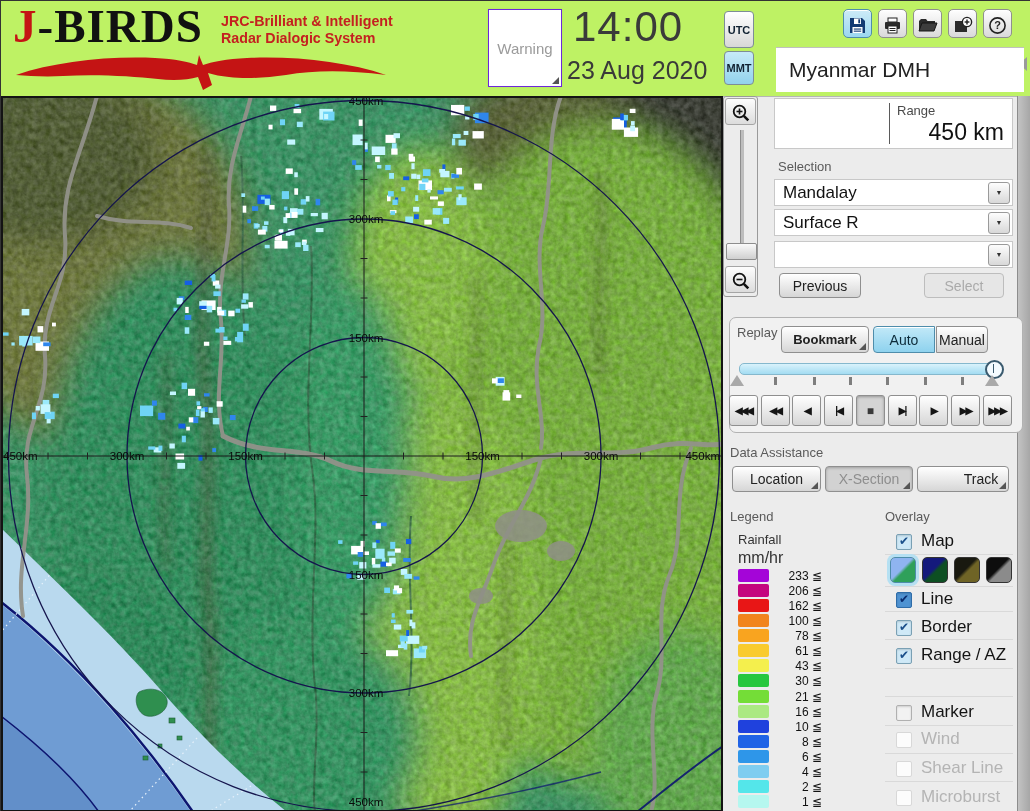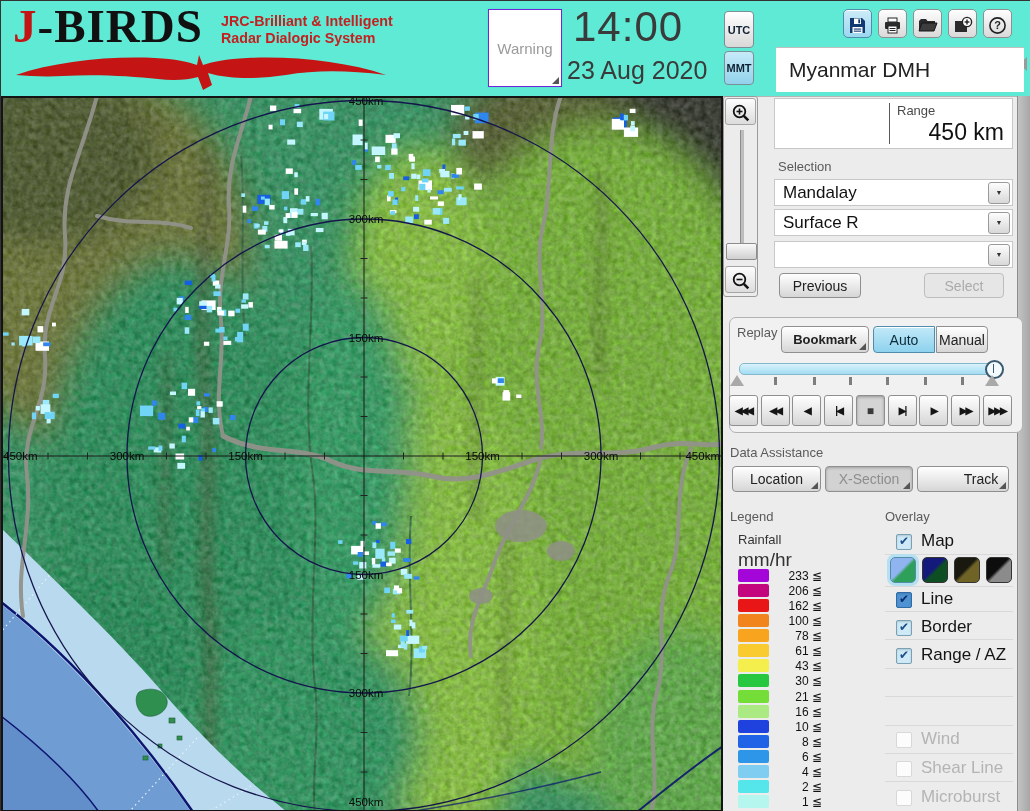--- a/index.html
+++ b/index.html
@@ -1,19 +1,19 @@
 <!DOCTYPE html>
 <html><head>
 <meta charset="utf-8">
 <style>
   html,body{margin:0;padding:0;background:#888;}
   #app{position:relative;width:1030px;height:811px;background:#ececec;overflow:hidden;
        font-family:"Liberation Sans",sans-serif;border-top:1px solid #333;border-left:1px solid #333;}
   
-  .header{position:absolute;left:0;top:0;width:1030px;height:95px;background:#5eead4;border-bottom:1px solid #b5b5b5;}
+  .header{position:absolute;left:0;top:0;width:1030px;height:95px;background:#bef264;border-bottom:1px solid #b5b5b5;}
   .logo{position:absolute;left:8px;top:2px;width:392px;height:90px;}
   .logo-title{position:absolute;left:4px;top:0;font-family:"Liberation Serif",serif;font-weight:bold;font-size:47px;letter-spacing:1px;color:#111;line-height:1;}
   .logo-title .j{color:#c41414;}
   .tagline{position:absolute;left:212px;top:9px;color:#c42020;font-weight:bold;font-size:15px;line-height:1.15;transform:scaleX(.95);transform-origin:left;white-space:nowrap;}
   .eagle{position:absolute;left:4px;top:46px;}
   .warning-box{position:absolute;left:487px;top:8px;width:72px;height:76px;background:#fff;border:1px solid #6d28d9;box-shadow:0 0 2px rgba(0,0,0,.08);}
   .warning-box span{position:absolute;left:0;right:0;top:30px;text-align:center;color:#9b9b9b;font-size:15px;}
   .corner-tri::after{content:"";position:absolute;right:2px;bottom:2px;width:0;height:0;
        border-left:7px solid transparent;border-bottom:7px solid #555;}
   .clock-time{position:absolute;left:572px;top:2px;width:150px;font-size:42px;color:#3a3a3a;letter-spacing:1px;}
@@ -63,21 +63,21 @@
   .tri-up{position:absolute;width:0;height:0;border-left:7px solid transparent;border-right:7px solid transparent;border-bottom:11px solid #a9a9a9;}
   .sl-tick{position:absolute;top:376px;width:3px;height:8px;background:#7e7e7e;}
   .transport{position:absolute;left:728px;top:394px;height:32px;}
   .tp-btn{position:absolute;top:0;width:29px;height:31px;background:linear-gradient(#ffffff,#d6d6d6);
       border:1px solid #8f8f8f;border-radius:3px;font-size:10px;font-weight:bold;letter-spacing:-2px;
       color:#151515;text-align:center;line-height:30px;padding:0;cursor:pointer;white-space:nowrap;overflow:hidden;}
   .tp-btn.active{background:#d4d4d4;box-shadow:inset 0 1px 3px rgba(0,0,0,.3);font-size:12px;letter-spacing:0;color:#3a3a3a;}
   
   .legend-block{position:absolute;left:729px;top:530px;width:150px;height:281px;}
   .legend-title{position:absolute;left:8px;top:1px;font-size:13px;color:#333;}
-  .legend-units{position:absolute;left:8px;top:18px;font-size:19px;color:#333;}
+  .legend-units{position:absolute;left:8px;top:18px;font-size:16px;color:#333;}
   .lg-swatch{position:absolute;left:8px;width:31px;height:13px;border-radius:2px;}
   .lg-label{position:absolute;left:44px;width:48px;font-size:12px;color:#111;text-align:right;}
   
   .overlay-block{position:absolute;left:884px;top:527px;width:132px;height:284px;}
   .ov-row{position:absolute;left:0;width:132px;height:26px;}
   .ov-sep{position:absolute;left:0;width:128px;height:1px;background:#d9d9d9;}
   .ov-check{position:absolute;left:11px;top:4px;width:14px;height:14px;border:1px solid #b0b0b0;background:#f2f2f2;border-radius:2px;font-size:12px;line-height:13px;text-align:center;color:#1b4f8a;cursor:pointer;box-shadow:inset 0 1px 2px rgba(0,0,0,.15);}
   .ov-check.checked{background:#cfe9f7;border-color:#7aa0b4;}
   .ov-check.dark{background:#4f93d2;border-color:#2e6ca8;color:#0a2c6e;}
   .ov-check.disabled{background:#fcfcfc;border-color:#d8d8d8;box-shadow:none;}
@@ -714,20 +714,24 @@
         <div class="ov-label">Line</div>
       </div>
       <div class="ov-row" style="top: 88px;">
         <div class="ov-check checked">✔</div>
         <div class="ov-label">Border</div>
       </div>
       <div class="ov-row" style="top: 116px;">
         <div class="ov-check checked">✔</div>
         <div class="ov-label">Range / AZ</div>
       </div>
+      <div class="ov-row" style="top: 173px;">
+        <div class="ov-check"></div>
+        <div class="ov-label">Marker</div>
+      </div>
       <div class="ov-row" style="top: 200px;">
         <div class="ov-check disabled"></div>
         <div class="ov-label disabled">Wind</div>
       </div>
       <div class="ov-row" style="top: 229px;">
         <div class="ov-check disabled"></div>
         <div class="ov-label disabled">Shear Line</div>
       </div>
       <div class="ov-row" style="top: 258px;">
         <div class="ov-check disabled"></div>

